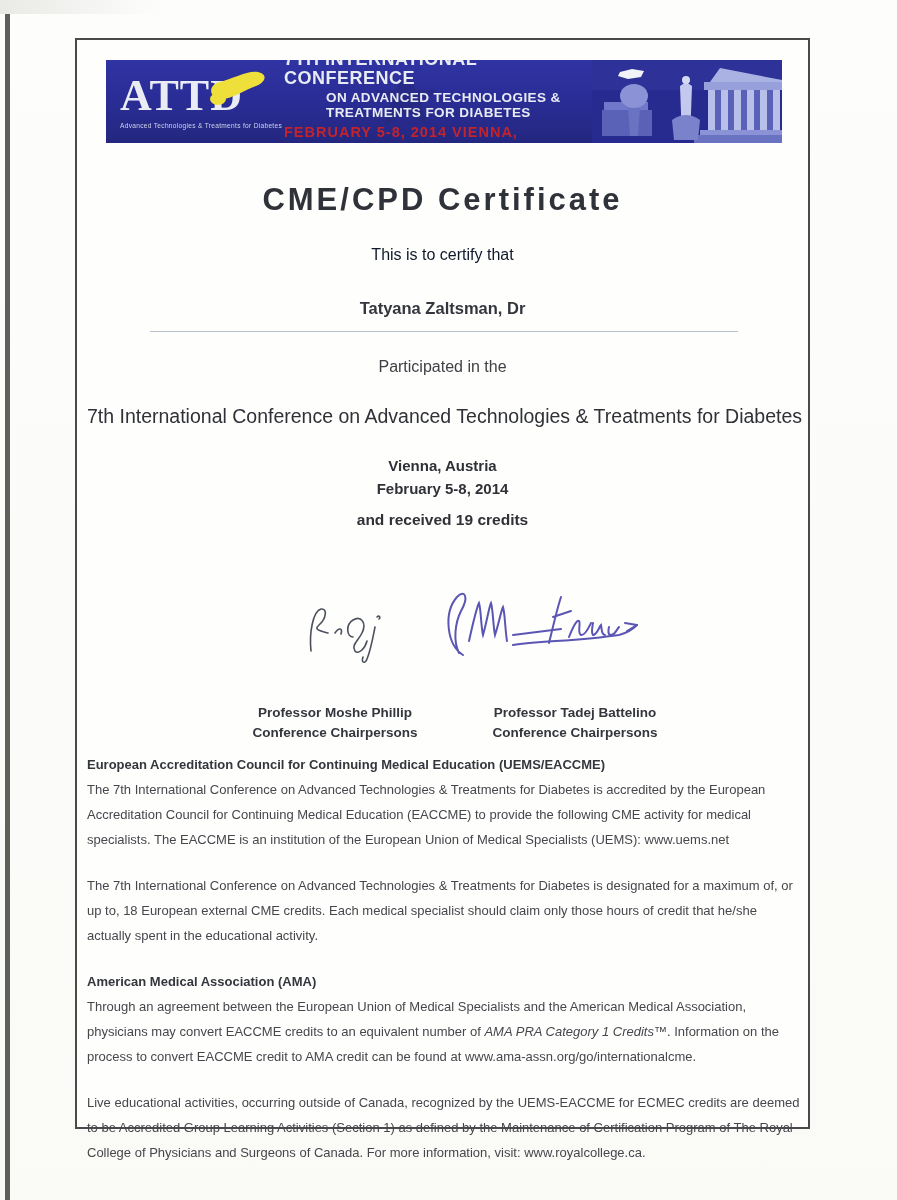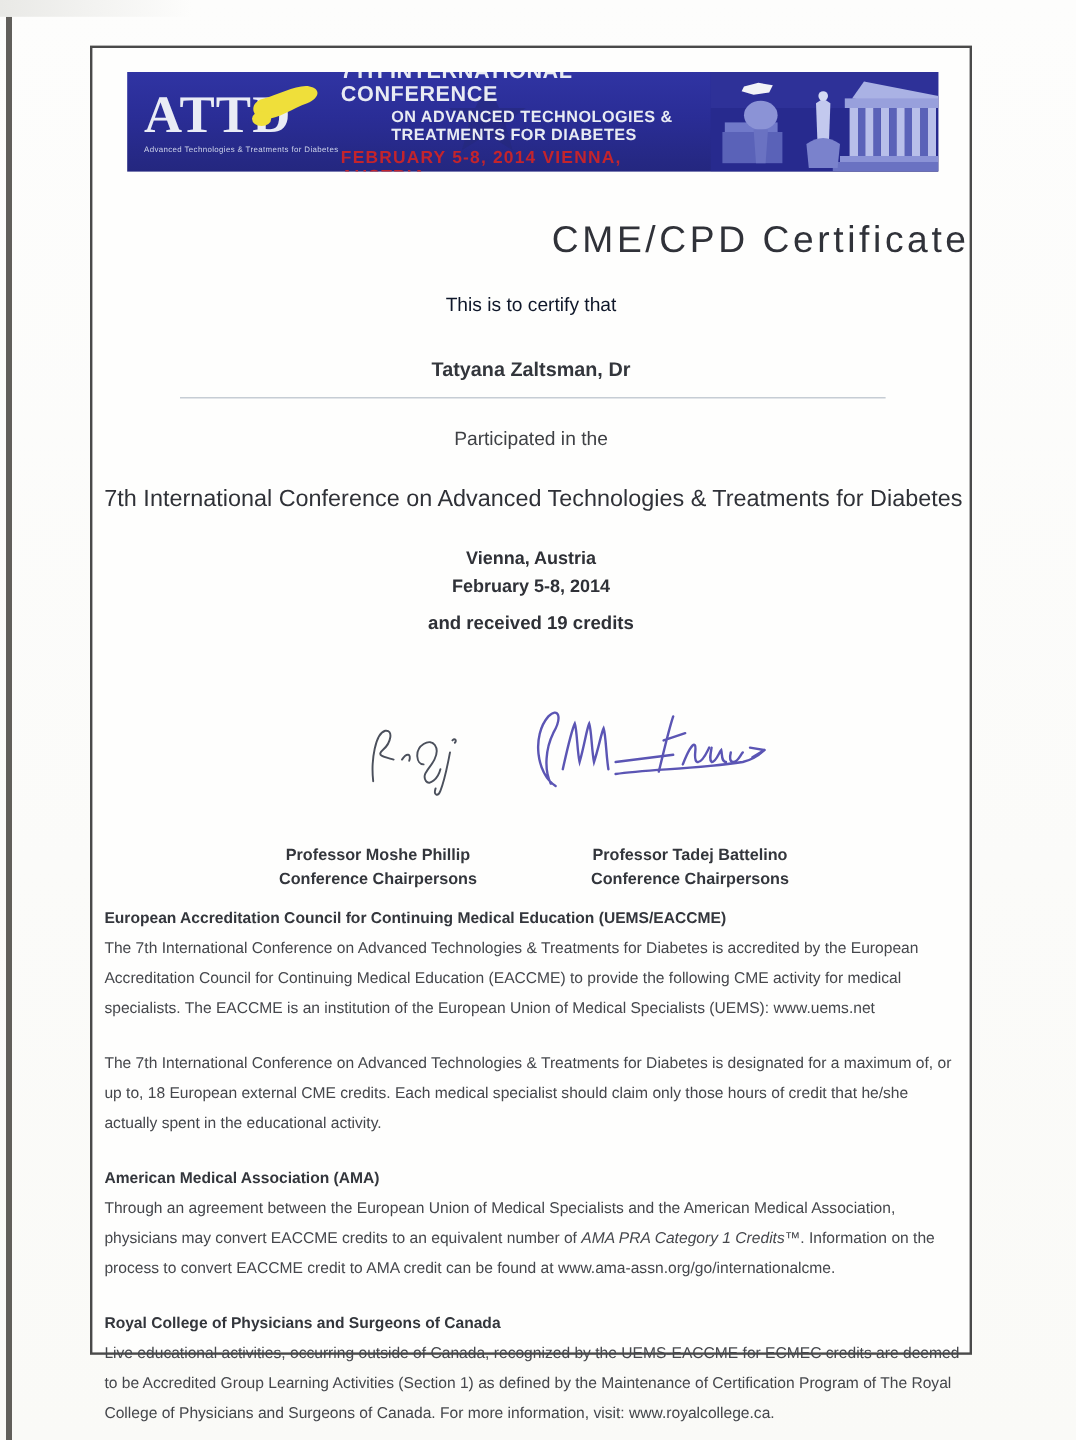--- a/index.html
+++ b/index.html
@@ -60,21 +60,21 @@
     font-stretch: condensed; letter-spacing: .4px; line-height: 15px; margin-left: 42px;
   }
   .banner-line3 {
     font-size: 14.5px; font-weight: bold; color: #c3242c;
     font-stretch: condensed; letter-spacing: 1px; line-height: 16px; margin-top: 2px;
   }
   .banner-art { position: relative; width: 190px; flex: 0 0 auto; }
   
   .cme-title {
     position: absolute; left: 0; top: 142px; width: 100%;
-    text-align: right; font-size: 31px; font-weight: normal; color: #303239;
+    text-align: center; font-size: 31px; font-weight: bold; color: #303239;
     letter-spacing: 3px;
   }
   .certify-line {
     position: absolute; left: 0; top: 206px; width: 100%;
     text-align: center; font-size: 16px; color: #0f172a;
   }
   .recipient-name {
     position: absolute; left: 0; top: 259px; width: 100%;
     text-align: center; font-size: 16.5px; font-weight: bold; color: #33363c;
   }
@@ -100,21 +100,21 @@
     text-align: center; font-size: 15px; font-weight: bold; color: #2f3137;
   }
   .credits-line {
     position: absolute; left: 0; top: 471px; width: 100%;
     text-align: center; font-size: 15.5px; font-weight: bold; color: #2f3137;
   }
   .sig-left  { position: absolute; left: 218px; top: 553px; }
   .sig-right { position: absolute; left: 352px; top: 543px; }
   .signers {
     position: absolute; left: 118px; top: 663px; width: 500px;
-    display: flex; justify-content: space-between;
+    display: flex; justify-content: flex-end;
   }
   .signer { width: 240px; text-align: center; }
   .signer-name { font-size: 13.5px; font-weight: bold; color: #33363c; line-height: 20px; }
   .signer-role { font-size: 13.5px; font-weight: bold; color: #33363c; line-height: 20px; }
   
   .sections {
     position: absolute; left: 10px; top: 712px; width: 716px;
   }
   .section { margin-bottom: 15px; }
   .section-heading {
@@ -253,18 +253,17 @@
     <div class="section gap-before">
       <div class="section-body">The 7th International Conference on Advanced Technologies &amp; Treatments for Diabetes is designated for a maximum of, or up to, 18 European external CME credits. Each medical specialist should claim only those hours of credit that he/she actually spent in the educational activity.</div>
     </div>
 
     <div class="section gap-before">
       <div class="section-heading">American Medical Association (AMA)</div>
       <div class="section-body"><span>Through an agreement between the European Union of Medical Specialists and the American Medical Association, physicians may convert EACCME credits to an equivalent number of </span><span class="it">AMA PRA Category 1 Credits™</span><span>. Information on the process to convert EACCME credit to AMA credit can be found at www.ama-assn.org/go/internationalcme.</span></div>
     </div>
 
     <div class="section gap-before">
-      <div class="section-heading">Royal College of Physicians and Surgeons of Canada</div>
       <div class="section-body">Live educational activities, occurring outside of Canada, recognized by the UEMS-EACCME for ECMEC credits are deemed to be Accredited Group Learning Activities (Section 1) as defined by the Maintenance of Certification Program of The Royal College of Physicians and Surgeons of Canada. For more information, visit: www.royalcollege.ca.</div>
     </div>
 
   </div>
 </div>
 
 </body></html>

